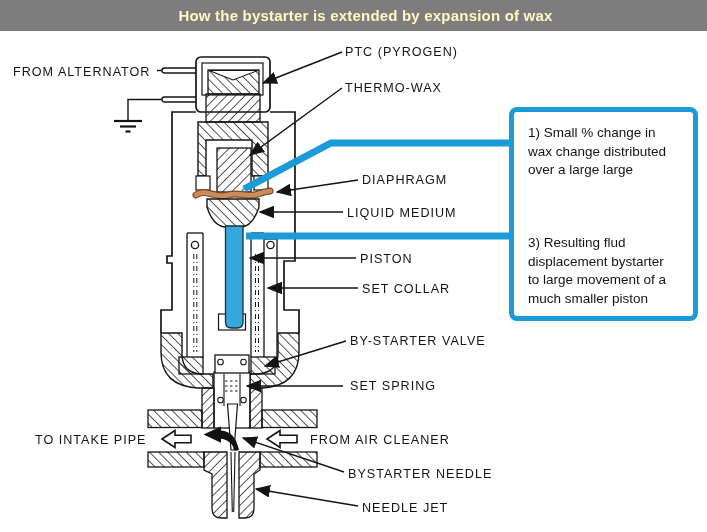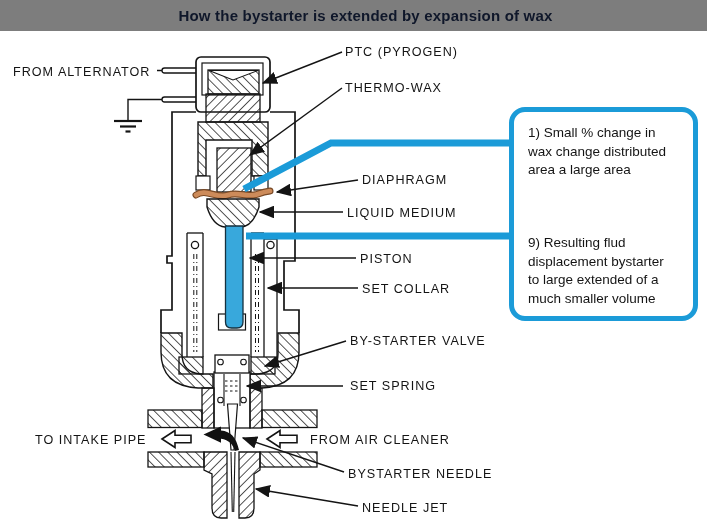--- a/index.html
+++ b/index.html
@@ -1,23 +1,23 @@
 <!DOCTYPE html>
 <html><head>
 <meta charset="utf-8">
 <style>
   html,body{margin:0;padding:0;background:#fff;}
   #app{position:relative;width:707px;height:532px;background:#ffffff;overflow:hidden;
        font-family:"Liberation Sans",sans-serif;}
   .titlebar{position:absolute;left:0;top:0;width:707px;height:31px;background:#7d7d7d;
             display:flex;align-items:center;justify-content:center;}
-  .titlebar .t{color:#0f172a;font-size:15px;font-weight:bold;letter-spacing:.2px;margin-left:24px;}
+  .titlebar .t{color:#fef9c3;font-size:15px;font-weight:bold;letter-spacing:.2px;margin-left:24px;}
   svg{position:absolute;left:0;top:0;}
   .callout{position:absolute;left:509px;top:107px;width:189px;height:214px;
-           box-sizing:border-box;border:5px solid #1b9bd8;border-radius:16px;
+           box-sizing:border-box;border:5px solid #1b9bd8;border-radius:8px;
            background:#ffffff;padding:12px 10px 10px 14px;z-index:5;}
   .note{font-size:13.5px;line-height:1.38;color:#141414;}
   .note2{margin-top:54px;}
   .note span{display:block;}
   text{font-family:"Liberation Sans",sans-serif;font-size:12.6px;letter-spacing:1px;fill:#141414;}
 </style>
 </head>
 <body>
 <div id="app">
 
@@ -165,23 +165,23 @@
   <g stroke="#1b9bd8" stroke-width="7" fill="none">
     <polyline points="511,143 331,143 244,189"></polyline>
     <line x1="511" y1="236" x2="246" y2="236"></line>
   </g>
 </svg>
 
 <div class="callout">
   <div class="note">
     <span>1) Small % change in</span>
     <span>wax change distributed</span>
-    <span>area a large area</span>
+    <span>over a large large</span>
   </div>
   <div class="note note2">
-    <span>9) Resulting flud</span>
+    <span>3) Resulting flud</span>
     <span>displacement bystarter</span>
-    <span>to large extended of a</span>
-    <span>much smaller volume</span>
+    <span>to large movement of a</span>
+    <span>much smaller piston</span>
   </div>
 </div>
 
 </div>
 
 </body></html>

